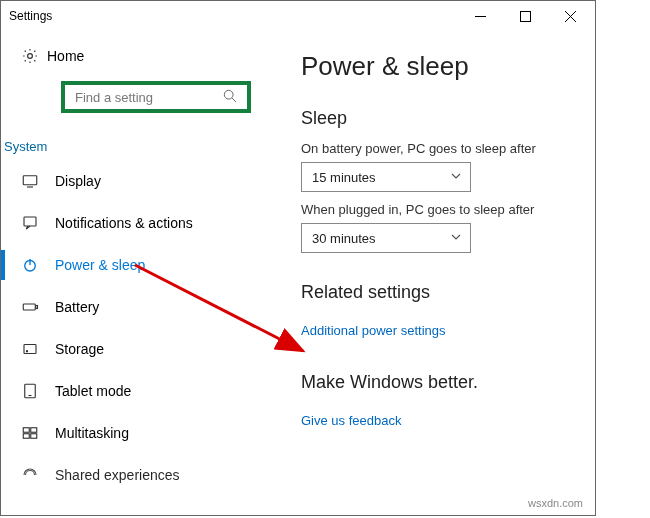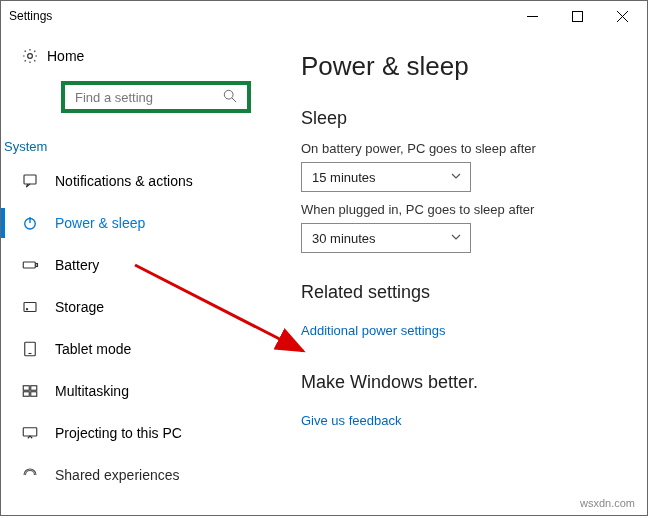--- a/index.html
+++ b/index.html
@@ -1,17 +1,17 @@
 <!DOCTYPE html>
 <html><head>
 <meta charset="utf-8">
 <style>
   * { box-sizing: border-box; font-family: "Segoe UI", Arial, sans-serif; }
   body { margin: 0; background: #fff; width: 650px; height: 518px; overflow: hidden; position: relative; }
-  .window { width: 648px; height: 516px; border: 1px solid #666; position: relative; background: #fff; display: flex; flex-direction: column; }
+  .window { width: 596px; height: 516px; border: 1px solid #666; position: relative; background: #fff; display: flex; flex-direction: column; }
   .titlebar { height: 30px; display: flex; align-items: center; padding: 0 2px 0 8px; font-size: 12px; color: #000; }
   .titlebar .title { flex: 1; }
   .winbtns { display: flex; }
   .winbtn { width: 45px; height: 30px; display: flex; align-items: center; justify-content: center; font-size: 12px; color: #000; }
   .winbtn svg { stroke: #000; stroke-width: 1; fill: none; }
   .content { flex: 1; display: flex; overflow: hidden; }
   .sidebar { width: 270px; padding: 10px 0 0 0; }
   .home-row { display: flex; align-items: center; padding: 6px 20px 6px 20px; font-size: 14px; color: #000; gap: 8px; }
   .home-row .icon { width: 18px; height: 18px; display: flex; align-items: center; justify-content: center; }
   .search-wrap { padding: 10px 20px 8px 20px; }
@@ -81,20 +81,29 @@
                 <line x1="10.2" y1="10.2" x2="15" y2="15"></line>
             </svg>
           </span>
         </div>
       </div>
 
       <div class="group-label">System</div>
 
       <div class="nav">
 
+        <div class="nav-item">
+          <span class="icon">
+            <svg width="18" height="18" viewBox="0 0 24 24" fill="none" stroke="#333" stroke-width="1.5">
+                <rect x="3" y="5" width="18" height="12" rx="1"></rect>
+                <line x1="8" y1="20" x2="16" y2="20"></line>
+              </svg>
+          </span>
+          <span>Display</span>
+        </div>
 
         <div class="nav-item">
           <span class="icon">
             <svg width="18" height="18" viewBox="0 0 24 24" fill="none" stroke="#333" stroke-width="1.5">
                 <rect x="4" y="4" width="16" height="12" rx="1"></rect>
                 <path d="M9 16l-2 4 5-4"></path>
               </svg>
           </span>
           <span>Notifications &amp; actions</span>
         </div>
@@ -144,29 +153,20 @@
             <svg width="18" height="18" viewBox="0 0 24 24" fill="none" stroke="#333" stroke-width="1.5">
                 <rect x="3" y="5" width="8" height="6"></rect>
                 <rect x="13" y="5" width="8" height="6"></rect>
                 <rect x="3" y="13" width="8" height="6"></rect>
                 <rect x="13" y="13" width="8" height="6"></rect>
               </svg>
           </span>
           <span>Multitasking</span>
         </div>
 
-        <div class="nav-item">
-          <span class="icon">
-            <svg width="18" height="18" viewBox="0 0 24 24" fill="none" stroke="#333" stroke-width="1.5">
-                <rect x="3" y="5" width="18" height="11" rx="1"></rect>
-                <path d="M9 19l3-3 3 3"></path>
-              </svg>
-          </span>
-          <span>Projecting to this PC</span>
-        </div>
 
         <div class="nav-item" style="opacity:.85">
           <span class="icon">
             <svg width="18" height="18" viewBox="0 0 24 24" fill="none" stroke="#333" stroke-width="1.5">
                 <path d="M6 12a6 6 0 0112 0M4 12a8 8 0 0116 0"></path>
               </svg>
           </span>
           <span>Shared experiences</span>
         </div>
 

